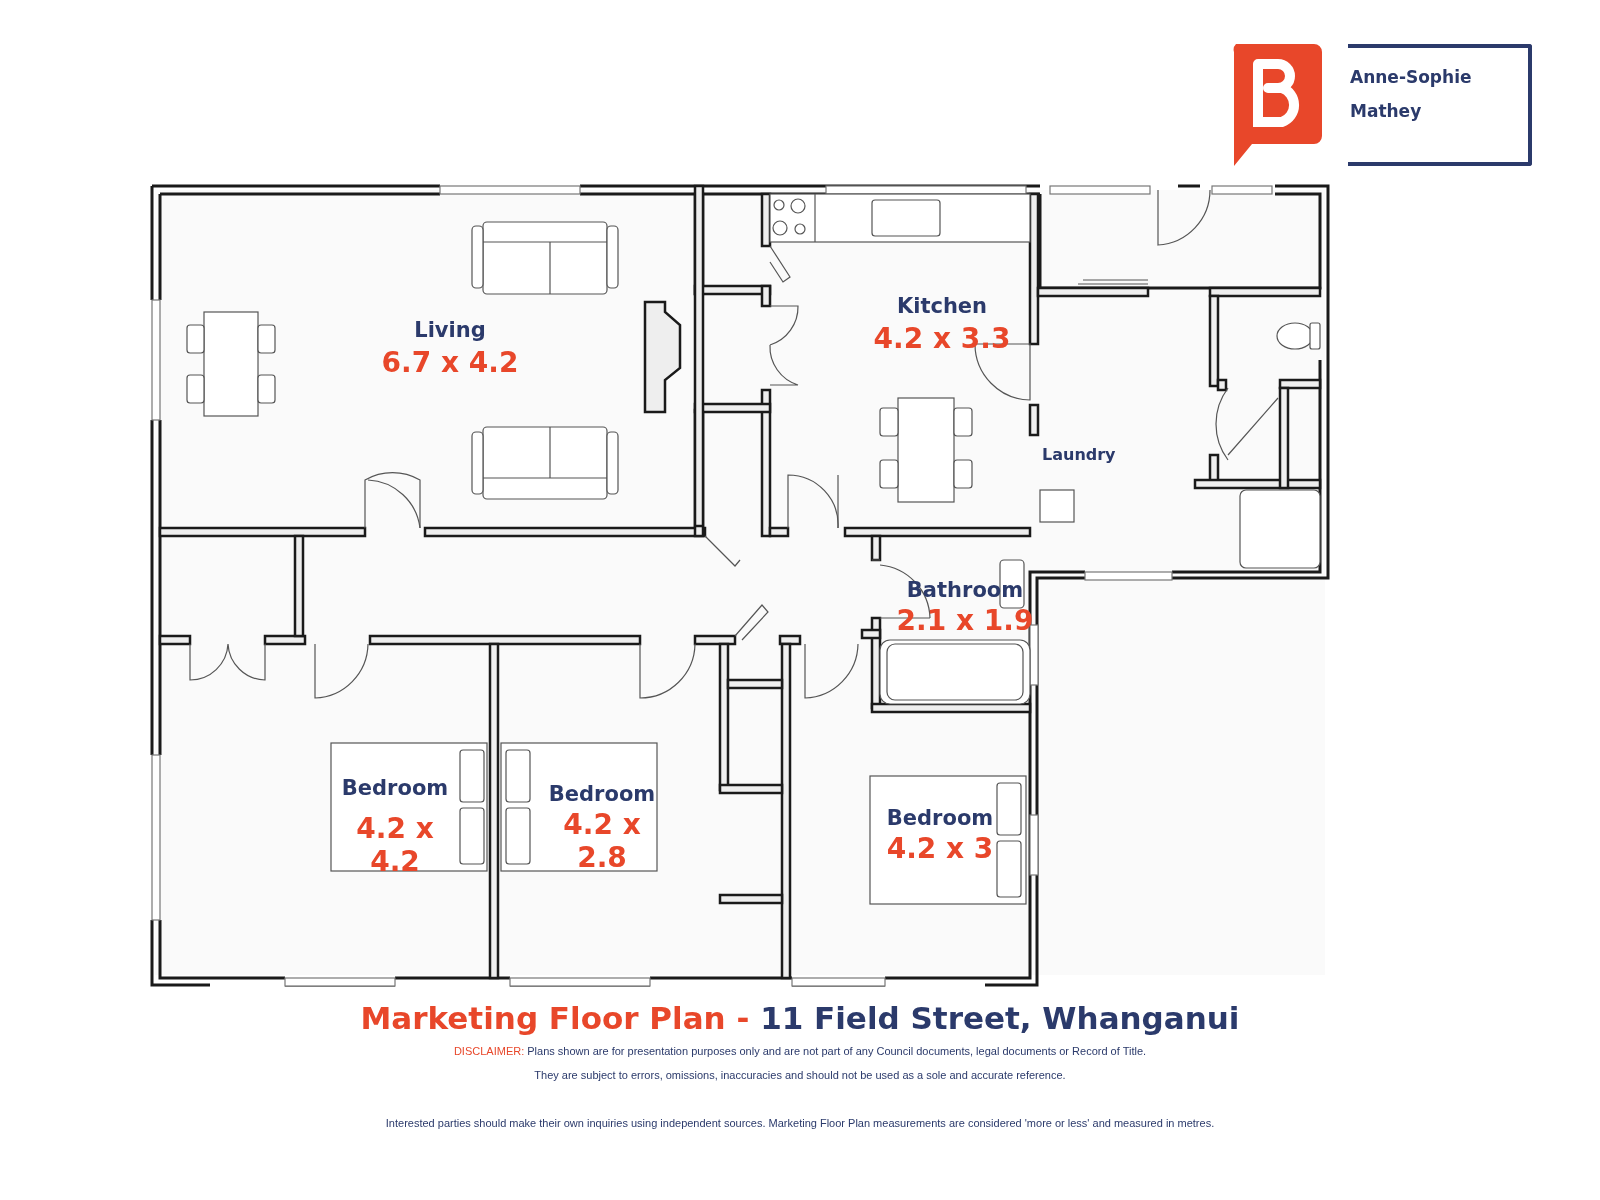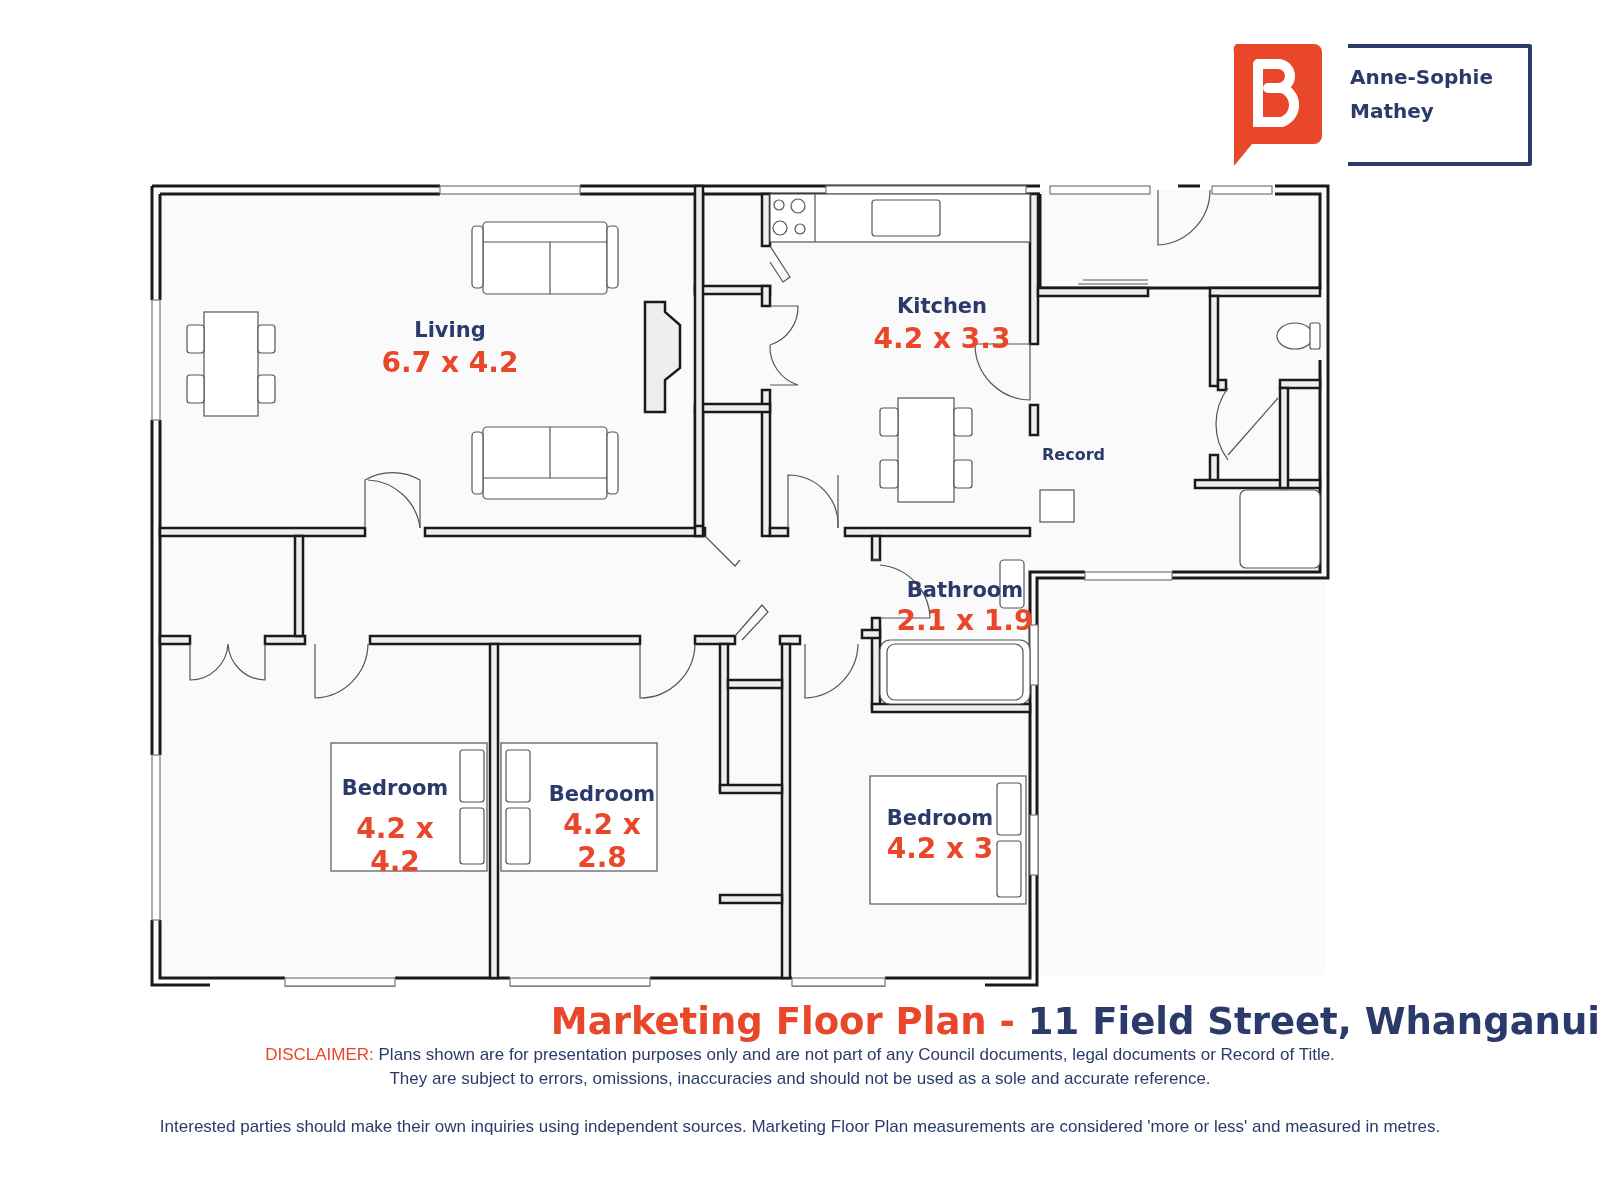--- a/index.html
+++ b/index.html
@@ -3,26 +3,26 @@
 <meta charset="utf-8">
 <style>
   html,body{margin:0;padding:0;background:#ffffff;}
   body{width:1600px;height:1200px;position:relative;overflow:hidden;font-family:"DejaVu Sans","Liberation Sans",sans-serif;}
   .plan{position:absolute;left:0;top:0;width:1600px;height:1200px;}
   .label{position:absolute;text-align:center;font-weight:bold;}
   .room-name{color:#2b3a6b;font-size:21px;}
   .room-dim{color:#e8472a;font-size:28px;}
   .small-name{color:#2b3a6b;font-size:16px;font-weight:bold;}
   .logo-mark{position:absolute;left:1228px;top:44px;width:94px;height:124px;}
-  .logo-text{position:absolute;left:1350px;top:60px;color:#2b3a6b;font-size:20px;font-weight:bold;line-height:34px;font-family:"DejaVu Sans",sans-serif;}
+  .logo-text{position:absolute;left:1350px;top:60px;color:#2b3a6b;font-size:17px;font-weight:bold;line-height:34px;font-family:"DejaVu Sans",sans-serif;}
   .logo-frame{position:absolute;left:1348px;top:44px;width:184px;height:122px;border-top:4px solid #2b3a6b;border-bottom:4px solid #2b3a6b;border-right:4px solid #2b3a6b;box-sizing:border-box;border-radius:0 3px 3px 0;}
-  .title{position:absolute;left:0;top:1000px;width:1600px;text-align:right;font-size:37px;font-weight:bold;}
+  .title{position:absolute;left:0;top:1000px;width:1600px;text-align:center;font-size:31px;font-weight:bold;}
   .title .t1{color:#e8472a;}
   .title .t2{color:#2b3a6b;}
-  .disc{position:absolute;left:0;width:1600px;text-align:center;color:#2b3a6b;font-size:17px;font-family:"Liberation Sans",sans-serif;}
+  .disc{position:absolute;left:0;width:1600px;text-align:center;color:#2b3a6b;font-size:11px;font-family:"Liberation Sans",sans-serif;}
   .disc .lead{color:#e8472a;}
 </style>
 </head>
 <body>
 
 <svg class="plan" viewBox="0 0 1600 1200" width="1600" height="1200">
   <g fill="#fafafa" stroke="none">
     <rect x="155" y="190" width="1170" height="785"></rect>
   </g>
 
@@ -191,21 +191,21 @@
 
 <div class="label" style="left:380px;top:318px;width:140px;">
   <div class="room-name">Living</div>
   <div class="room-dim" style="margin-top:4px;">6.7 x 4.2</div>
 </div>
 <div class="label" style="left:872px;top:294px;width:140px;">
   <div class="room-name">Kitchen</div>
   <div class="room-dim" style="margin-top:4px;">4.2 x 3.3</div>
 </div>
 <div class="label small-name" style="left:1042px;top:445px;width:80px;text-align:left;">
-  <span>Record</span>
+  <span>Laundry</span>
 </div>
 <div class="label" style="left:895px;top:578px;width:140px;">
   <div class="room-name">Bathroom</div>
   <div class="room-dim" style="margin-top:2px;">2.1 x 1.9</div>
 </div>
 <div class="label" style="left:330px;top:776px;width:130px;">
   <div class="room-name">Bedroom</div>
   <div class="room-dim" style="margin-top:12px;text-align:center;">4.2 x 4.2</div>
 </div>
 <div class="label" style="left:537px;top:782px;width:130px;">

